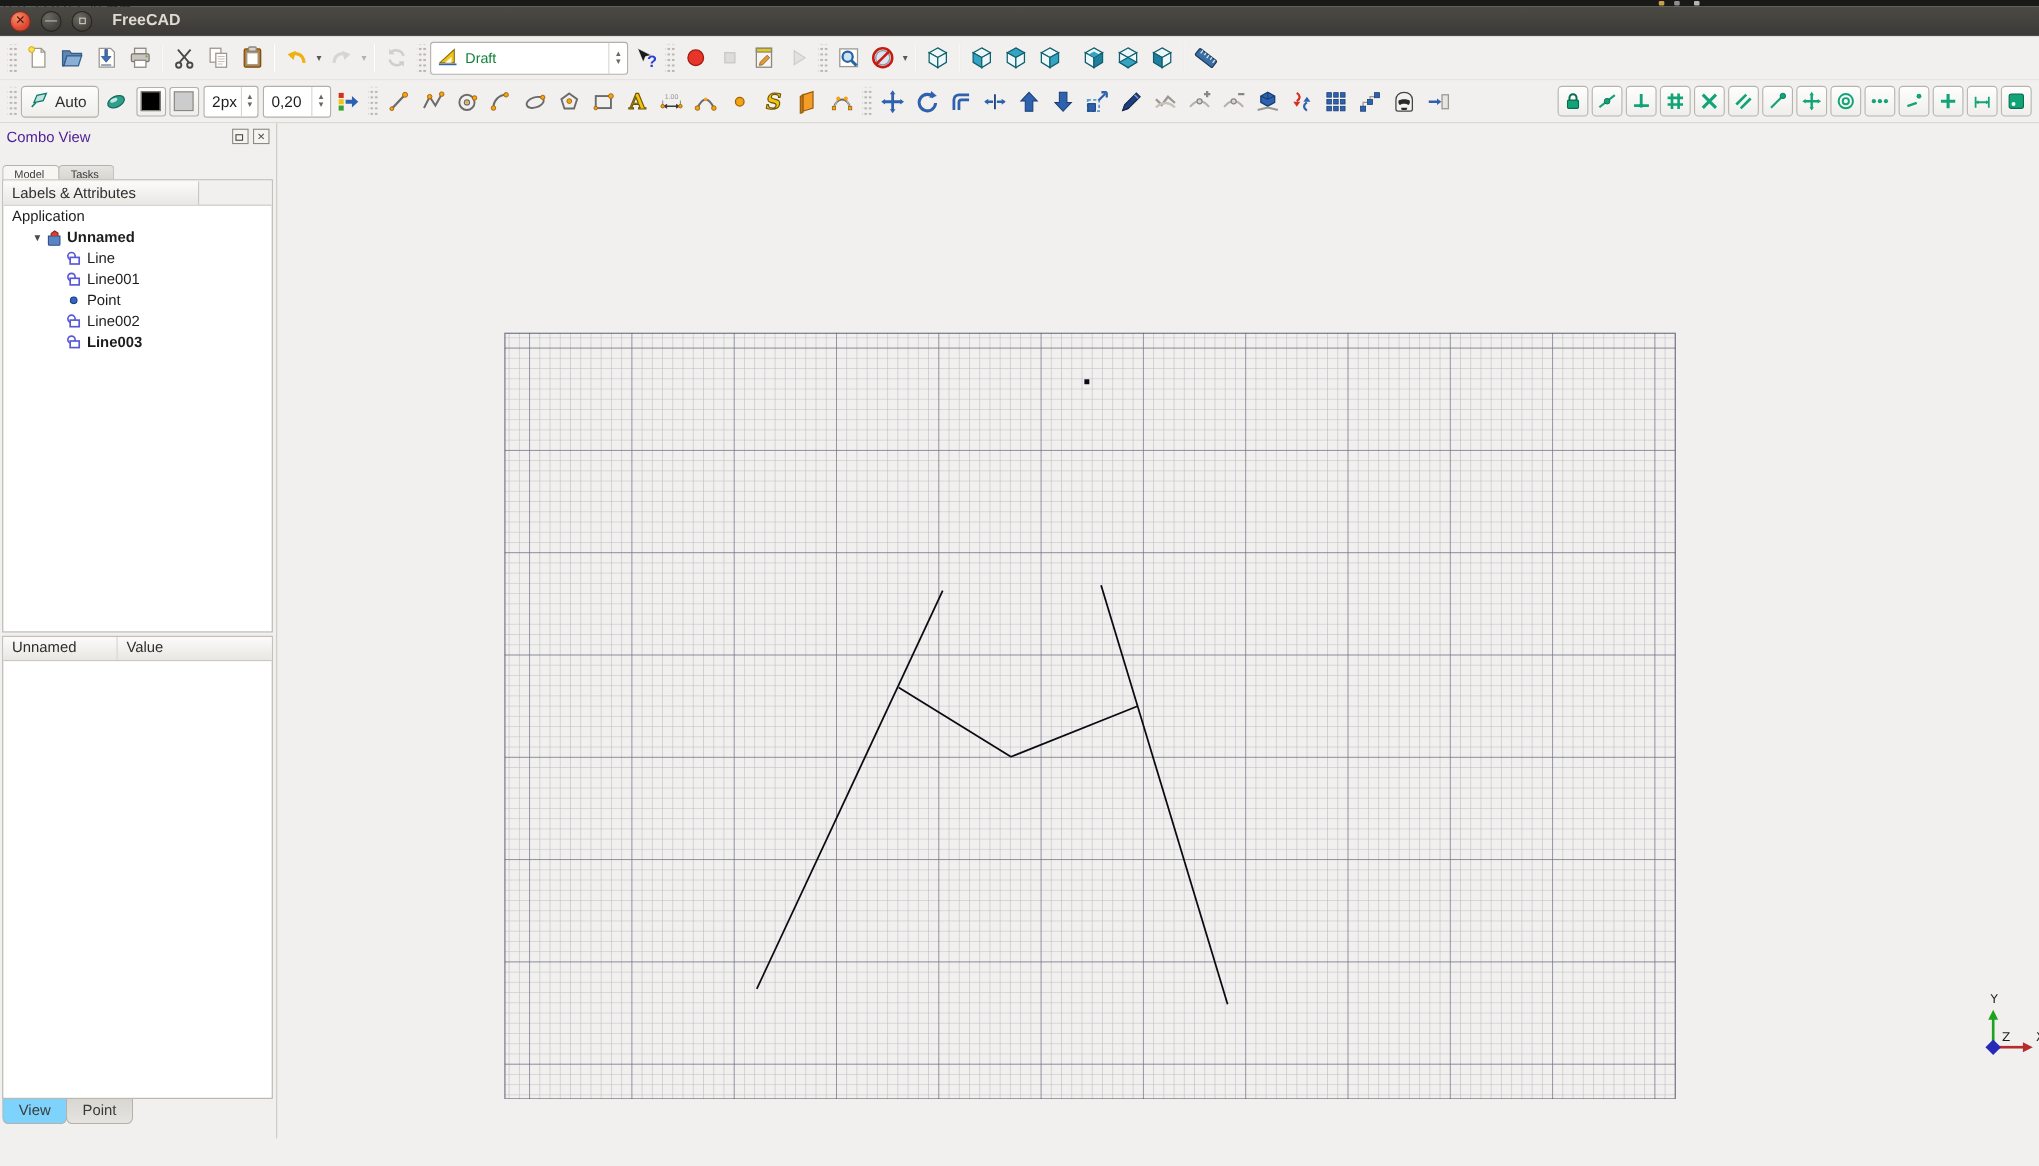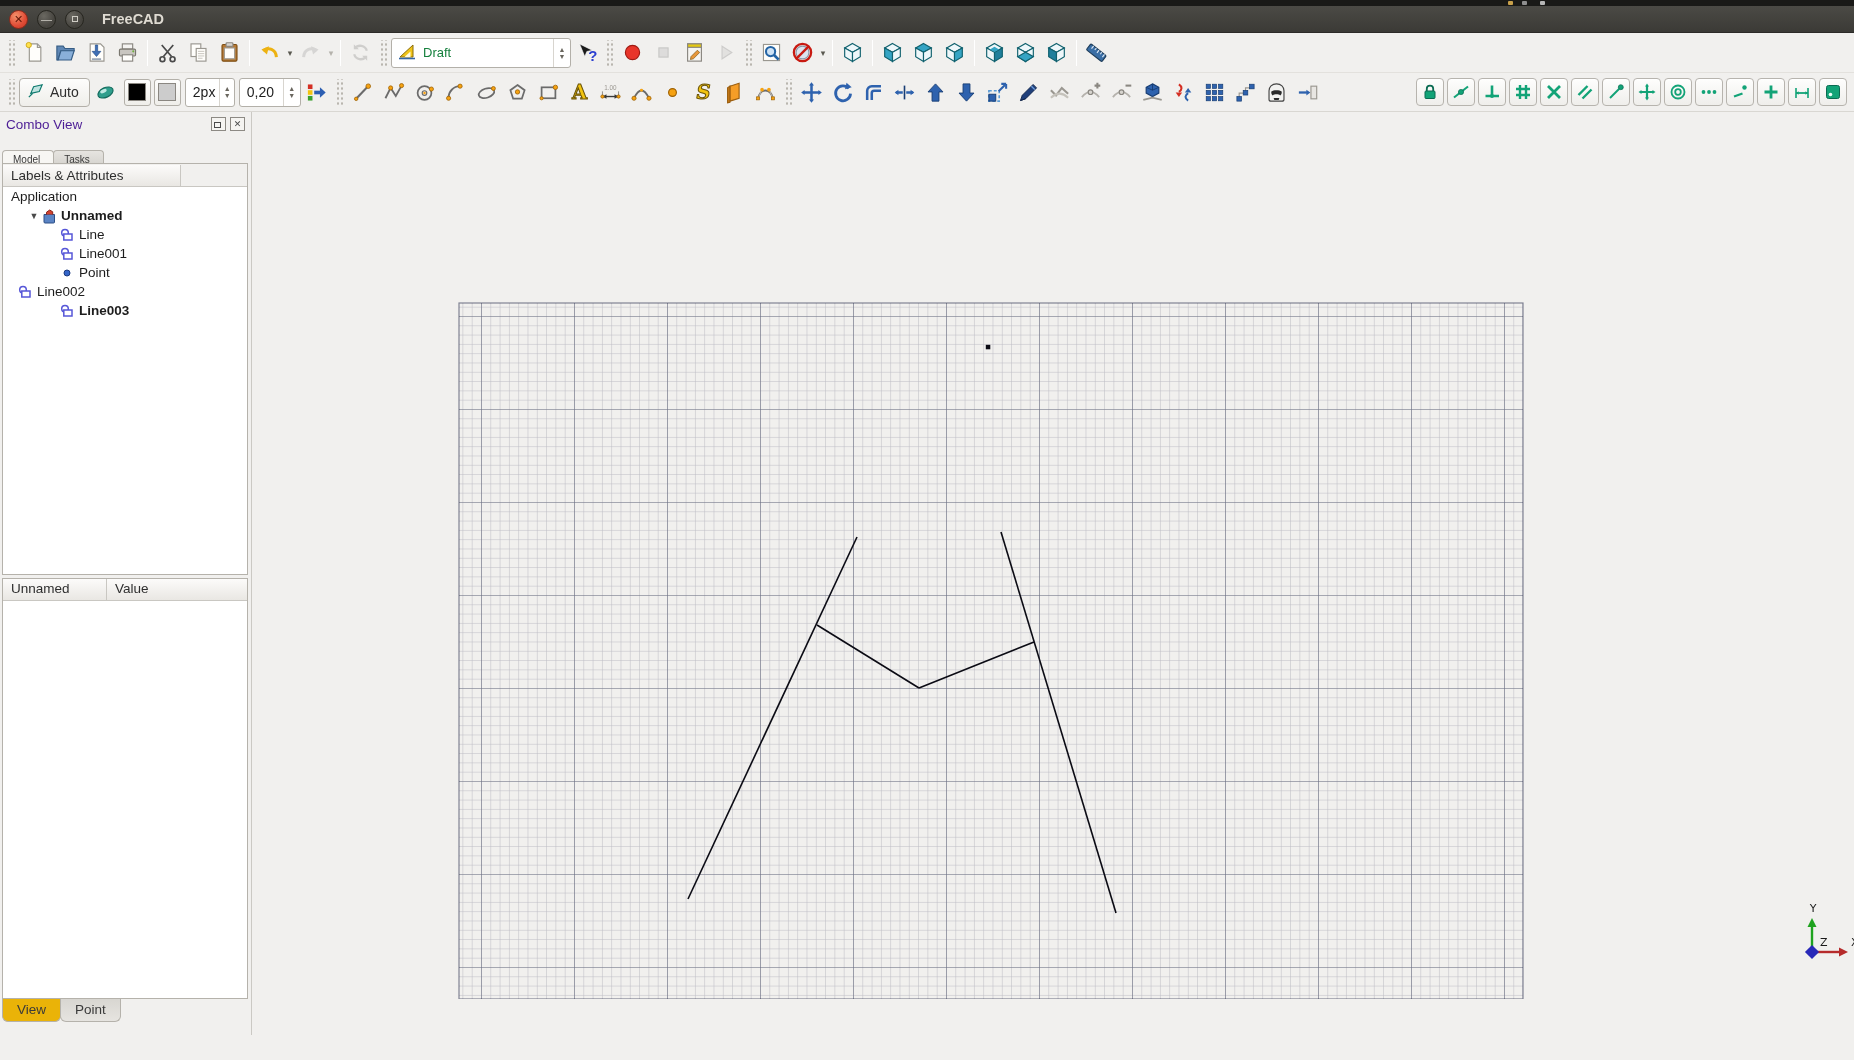--- a/index.html
+++ b/index.html
@@ -59,21 +59,21 @@
   .trow.bold .tlabel{font-weight:bold;}
   #vsplit{position:absolute;top:465px;left:2px;width:246px;height:10px;background-image:radial-gradient(circle,#a8a5a0 1px,transparent 1.3px);background-size:5px 4px;background-repeat:repeat-x;background-position:center 60px; }
   #vsplit:after{content:"";position:absolute;left:100px;top:3px;width:46px;height:4px;background-image:radial-gradient(circle,#a8a5a0 1px,transparent 1.3px);background-size:5px 4px;}
   #propbox{position:absolute;top:466px;left:2px;width:246px;height:421px;background:#fff;border:1px solid #b5b2ab;}
   #propheader{height:22px;display:flex;border-bottom:1px solid #c9c7c2;}
   #propheader .pcell{background:linear-gradient(#fcfbfa,#e9e7e3);border-right:1px solid #c9c7c2;padding:2px 8px;font-size:13.5px;color:#2e2e2e;}
   #propheader .pcell:first-child{width:104px;}
   #propheader .pcell:last-child{flex:1;border-right:none;}
   #bottomtabs{position:absolute;top:887px;left:2px;display:flex;}
   .btab{border:1px solid #b5b2ab;border-top:none;border-radius:0 0 6px 6px;padding:3px 14px 4px 14px;font-size:13.5px;color:#3a3a3a;background:linear-gradient(#d8d6d1,#e6e4e0);margin-right:-1px;}
-  .btab.active{background:#eab308;position:relative;z-index:2;}
+  .btab.active{background:#7dd3fc;position:relative;z-index:2;}
   
   #rightarea{flex:1;display:flex;flex-direction:column;}
   #viewport{width:1602px;height:887px;position:relative;background:linear-gradient(180deg,#45464c 0%,#505267 14%,#5d5f7c 30%,#6f7190 48%,#83849c 66%,#969празднova 0;}
   #viewport{background:linear-gradient(180deg,#45464c 0%,#505267 14%,#5d5f7c 30%,#6f7190 48%,#83849c 66%,#9697a9 82%,#aaaab7 100%);}
   #viewport svg{position:absolute;top:0;left:0;}
   #mditabbar{height:36px;background:#e9e7e3;border-top:1px solid #a9a7a1;display:flex;align-items:flex-end;padding-left:16px;}
   #mditab{height:31px;background:linear-gradient(#fbfaf8,#efeeea);border:1px solid #a9a7a1;border-bottom:none;border-radius:4px 4px 0 0;display:flex;align-items:center;padding:0 10px;}
   
   #statusbar{position:absolute;top:1035px;left:0;width:1854px;height:25px;background:#f1f0ee;border-top:1px solid #c9c7c2;display:flex;align-items:center;}
   #statusdims{margin-left:auto;margin-right:36px;font-size:15px;color:#2e2e2e;}
@@ -835,21 +835,21 @@
           </div>
           <div class="trow" style="padding-left: 42px;">
             <span class="expander"></span>
             <span class="ticon">
               <svg viewBox="0 0 16 16" xmlns="http://www.w3.org/2000/svg">
                 <circle cx="8" cy="8" r="3" fill="#3465c8" stroke="#1c3a7e"></circle>
               </svg>
             </span>
             <span class="tlabel">Point</span>
           </div>
-          <div class="trow" style="">
+          <div class="trow" style="padding-left: 42px;">
             <span class="expander"></span>
             <span class="ticon">
               <svg viewBox="0 0 16 16" xmlns="http://www.w3.org/2000/svg">
                 <circle cx="6" cy="5.8" r="3.3" fill="#fff" stroke="#5757d8" stroke-width="1.5"></circle>
                 <rect x="4.8" y="7" width="8.2" height="6" fill="#fff" stroke="#5757d8" stroke-width="1.5"></rect>
               </svg>
             </span>
             <span class="tlabel">Line002</span>
           </div>
           <div class="trow bold" style="padding-left: 42px;">

